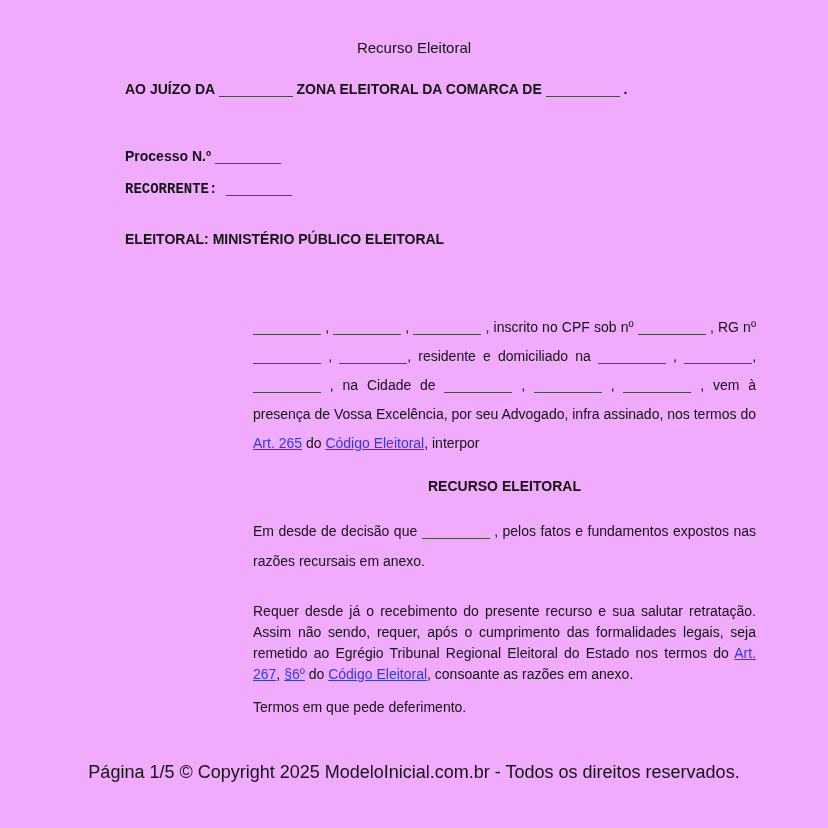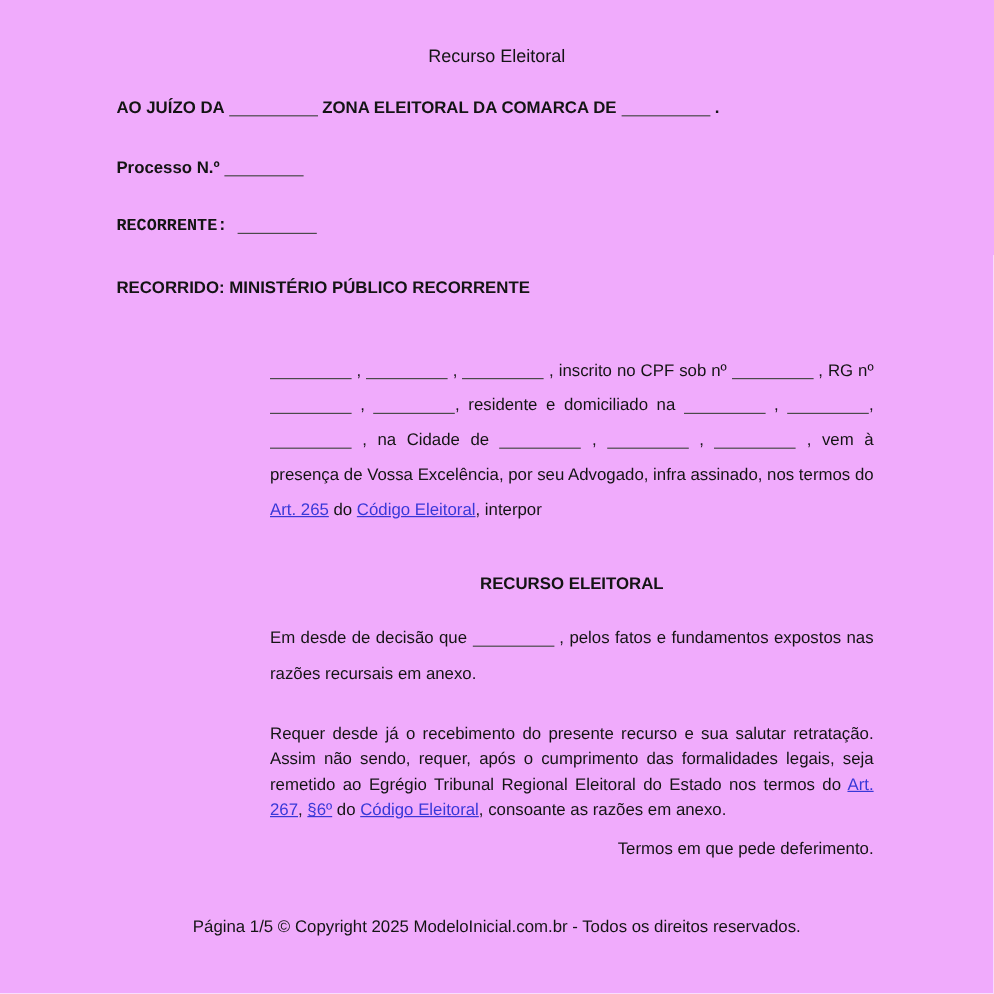--- a/index.html
+++ b/index.html
@@ -15,71 +15,71 @@
     background: #f0abfc;
     overflow: hidden;
   }
   .title {
     position: absolute;
     top: 39px; left: 0; width: 100%;
     text-align: center;
     font-size: 15px;
     line-height: 18px;
   }
-  .block { position: absolute; font-size: 14px; }
+  .block { position: absolute; font-size: 14px; margin-left: 28px; }
   .bold-left { font-weight: bold; line-height: 17px; }
   .body-justified { text-align: justify; }
   .body-left { text-align: left; }
   .bold-center { font-weight: bold; text-align: center; }
 
   [data-name="addressing-line"]      { top: 81px;  left: 97px;  right: 80px; }
-  [data-name="process-number-line"]  { top: 131px; left: 97px; }
+  [data-name="process-number-line"]  { top: 148px; left: 97px; }
   [data-name="appellant-line"]       { top: 181px; left: 97px; font-family: Liberation Mono, monospace; }
   [data-name="appellee-line"]        { top: 231px; left: 97px; }
-  [data-name="qualification-paragraph"] { top: 294px; left: 225px; width: 503px; line-height: 29px; }
+  [data-name="qualification-paragraph"] { top: 313px; left: 225px; width: 503px; line-height: 29px; }
   [data-name="document-heading"]     { top: 478px; left: 225px; width: 503px; line-height: 17px; }
   [data-name="in-face-paragraph"]    { top: 516px; left: 225px; width: 503px; line-height: 30px; }
   [data-name="request-paragraph"]    { top: 601px; left: 225px; width: 503px; line-height: 21px; }
-  [data-name="closing-paragraph"]    { top: 699px; left: 225px; width: 503px; line-height: 17px; text-align: right; }
+  [data-name="closing-paragraph"]    { top: 699px; left: 225px; width: 503px; line-height: 17px; }
 
   .blank {
     display: inline-block;
     width: 68px;
     height: 13px;
     border-bottom: 1px solid #4a4a4a;
     vertical-align: -3px;
   }
   [data-name="addressing-line"] .blank { width: 74px; }
   [data-name="process-number-line"] .blank,
   [data-name="appellant-line"] .blank { width: 66px; }
 
   .doc-link {
     text-decoration: underline;
     cursor: pointer;
   }
   .footer {
     position: absolute;
     top: 763px; left: 0; width: 100%;
     text-align: center;
-    font-size: 14px;
+    font-size: 18px;
     line-height: 18px;
     color: #141414;
   }
 </style>
 </head>
 <body>
 
 <div class="page" data-name="document-page">
   <div class="title" data-name="document-title">Recurso Eleitoral</div>
 
   <div data-name="document-blocks">
       <div class="block bold-left" data-name="addressing-line"><span data-name="text-run">AO JUÍZO DA </span><span class="blank" data-name="fill-in-blank"></span><span data-name="text-run"> ZONA ELEITORAL DA COMARCA DE </span><span class="blank" data-name="fill-in-blank"></span><span data-name="text-run"> .</span></div>
       <div class="block bold-left" data-name="process-number-line"><span data-name="text-run">Processo N.º </span><span class="blank" data-name="fill-in-blank"></span></div>
       <div class="block bold-left" data-name="appellant-line"><span data-name="text-run">RECORRENTE: </span><span class="blank" data-name="fill-in-blank"></span></div>
-      <div class="block bold-left" data-name="appellee-line"><span data-name="text-run">RECORRIDO: MINISTÉRIO PÚBLICO RECORRENTE</span></div>
+      <div class="block bold-left" data-name="appellee-line"><span data-name="text-run">ELEITORAL: MINISTÉRIO PÚBLICO ELEITORAL</span></div>
       <div class="block body-justified" data-name="qualification-paragraph"><span class="blank" data-name="fill-in-blank"></span><span data-name="text-run"> , </span><span class="blank" data-name="fill-in-blank"></span><span data-name="text-run"> , </span><span class="blank" data-name="fill-in-blank"></span><span data-name="text-run"> , inscrito no CPF sob nº </span><span class="blank" data-name="fill-in-blank"></span><span data-name="text-run"> , RG nº </span><span class="blank" data-name="fill-in-blank"></span><span data-name="text-run"> , </span><span class="blank" data-name="fill-in-blank"></span><span data-name="text-run">, residente e domiciliado na </span><span class="blank" data-name="fill-in-blank"></span><span data-name="text-run"> , </span><span class="blank" data-name="fill-in-blank"></span><span data-name="text-run">, </span><span class="blank" data-name="fill-in-blank"></span><span data-name="text-run"> , na Cidade de </span><span class="blank" data-name="fill-in-blank"></span><span data-name="text-run"> , </span><span class="blank" data-name="fill-in-blank"></span><span data-name="text-run"> , </span><span class="blank" data-name="fill-in-blank"></span><span data-name="text-run"> , vem à presença de Vossa Excelência, por seu Advogado, infra assinado, nos termos do </span><a class="doc-link" data-name="legal-reference-link" style="color: rgb(56, 56, 216);">Art. 265</a><span data-name="text-run"> do </span><a class="doc-link" data-name="legal-reference-link" style="color: rgb(56, 56, 216);">Código Eleitoral</a><span data-name="text-run">, interpor</span></div>
       <div class="block bold-center" data-name="document-heading"><span data-name="text-run">RECURSO ELEITORAL</span></div>
       <div class="block body-justified" data-name="in-face-paragraph"><span data-name="text-run">Em desde de decisão que </span><span class="blank" data-name="fill-in-blank"></span><span data-name="text-run"> , pelos fatos e fundamentos expostos nas razões recursais em anexo.</span></div>
       <div class="block body-justified" data-name="request-paragraph"><span data-name="text-run">Requer desde já o recebimento do presente recurso e sua salutar retratação. Assim não sendo, requer, após o cumprimento das formalidades legais, seja remetido ao Egrégio Tribunal Regional Eleitoral do Estado nos termos do </span><a class="doc-link" data-name="legal-reference-link" style="color: rgb(56, 56, 216);">Art. 267</a><span data-name="text-run">, </span><a class="doc-link" data-name="legal-reference-link" style="color: rgb(56, 56, 216);">§6º</a><span data-name="text-run"> do </span><a class="doc-link" data-name="legal-reference-link" style="color: rgb(56, 56, 216);">Código Eleitoral</a><span data-name="text-run">, consoante as razões em anexo.</span></div>
       <div class="block body-left" data-name="closing-paragraph"><span data-name="text-run">Termos em que pede deferimento.</span></div>
     </div>
 
   <div class="footer" data-name="page-footer">Página 1/5 © Copyright 2025 ModeloInicial.com.br - Todos os direitos reservados.</div>
 </div>
 

